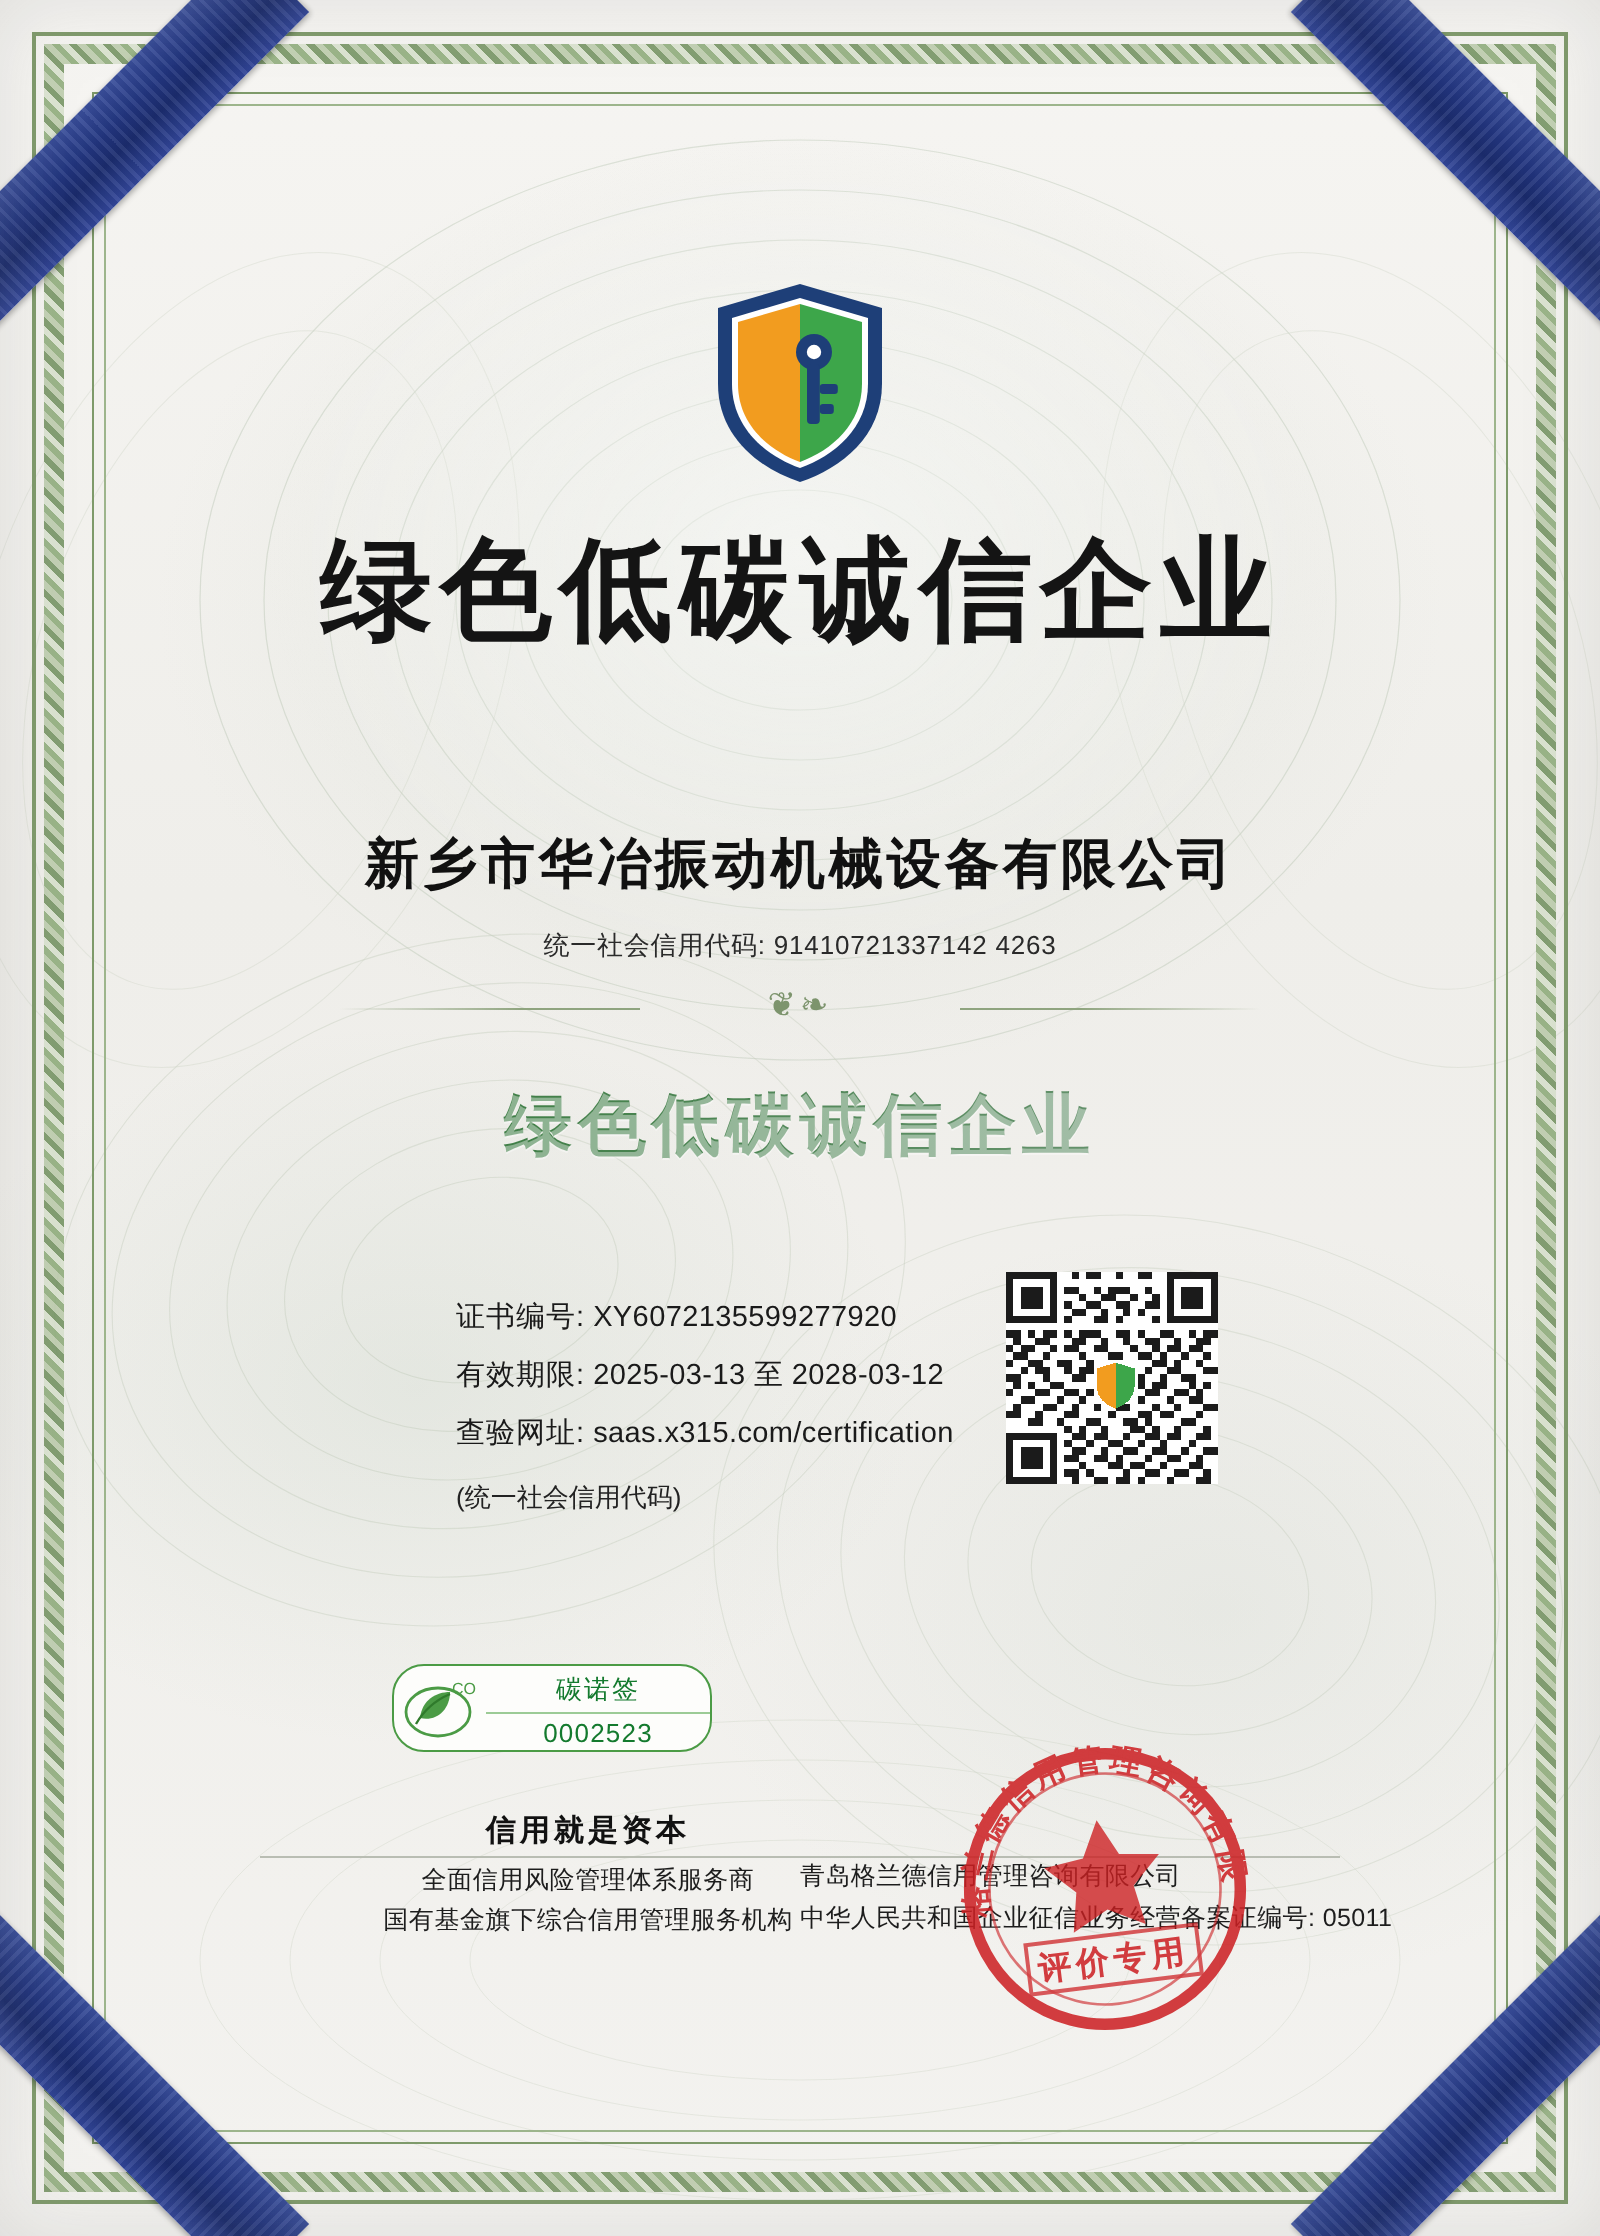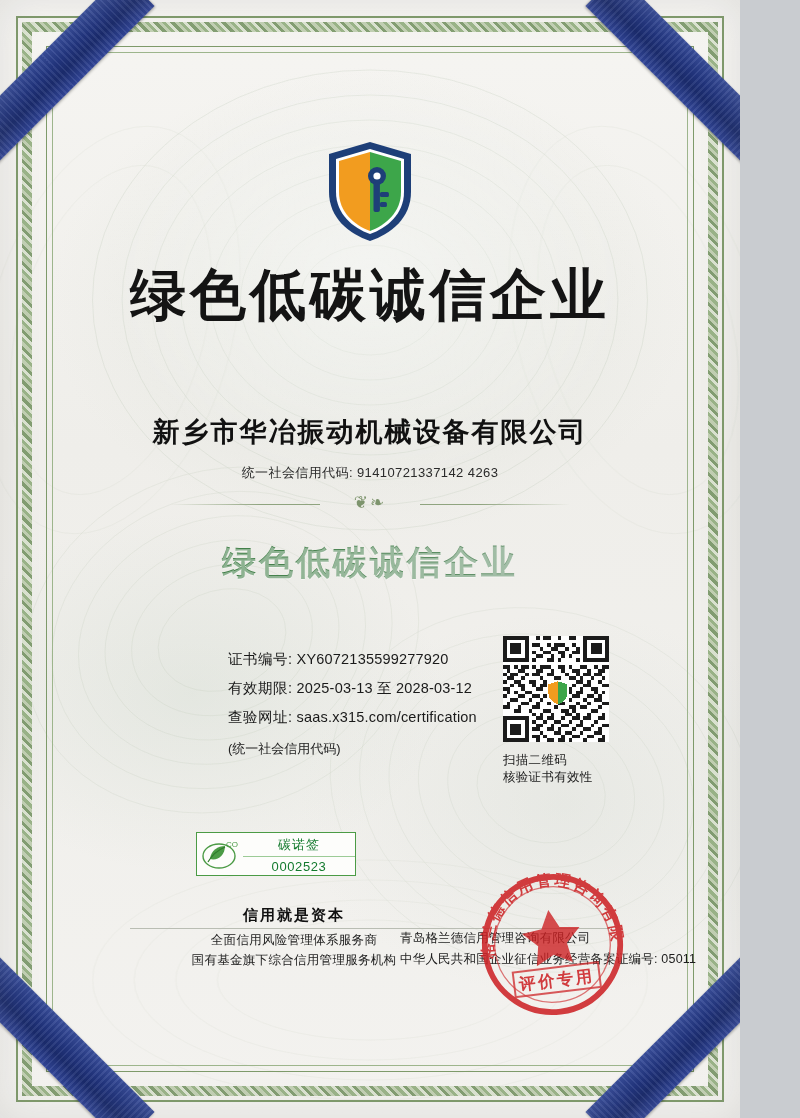--- a/index.html
+++ b/index.html
@@ -4,21 +4,21 @@
 <style>
   * { box-sizing: border-box; }
   html, body {
     margin: 0; padding: 0;
     width: 800px; height: 1118px;
     background: #c9ccd0;
     font-family: "Liberation Sans", sans-serif;
   }
   #cert {
     position: relative;
-    width: 740px; height: 1118px;
+    width: 800px; height: 1118px;
     background: #f2f1ee;
     overflow: hidden;
   }
   
   .paper {
     position: absolute; inset: 0;
     background:
       radial-gradient(ellipse 520px 380px at 50% 27%, rgba(200,210,195,0.30) 0%, rgba(200,210,195,0) 62%),
       radial-gradient(ellipse 420px 300px at 26% 62%, rgba(190,205,190,0.25) 0%, rgba(190,205,190,0) 60%),
       radial-gradient(ellipse 440px 320px at 76% 72%, rgba(195,205,195,0.22) 0%, rgba(195,205,195,0) 60%),
@@ -165,21 +165,21 @@
     line-height: 17px;
     color: #1b1b1b;
     letter-spacing: .3px;
   }
 
   
   .badge {
     position: absolute; left: 196px; top: 832px;
     width: 160px; height: 44px;
     border: 1.5px solid #4b9b45;
-    border-radius: 0;
+    border-radius: 16px;
     background: #fdfdfb;
     display: flex; align-items: center;
   }
   .badge .logo {
     width: 44px; height: 42px; flex: 0 0 44px;
     display: flex; align-items: center; justify-content: center;
   }
   .badge .txt { flex: 1; padding-left: 2px; text-align: center; }
   .badge .t1 {
     font-size: 13px; color: #147a2e; letter-spacing: 1px;
@@ -508,24 +508,20 @@
             <rect x="18" y="28" width="1" height="1"></rect>
           <rect x="22" y="28" width="1" height="1"></rect>
             <rect x="26" y="28" width="2" height="1"></rect>
         </g>
         <g>
           <rect x="12" y="12" width="6" height="6" fill="#ffffff"></rect>
           <path d="M15 12.4 L17.6 13.2 V15.6 C17.6 17.2 16.4 18.2 15 18.7 C13.6 18.2 12.4 17.2 12.4 15.6 V13.2 Z" fill="#3da64a"></path>
           <path d="M15 12.4 L12.4 13.2 V15.6 C12.4 17.2 13.6 18.2 15 18.7 Z" fill="#f29c1f"></path>
         </g>
       </svg>
-      <div class="qr-cap">
-        <div>扫描二维码</div>
-        <div>核验证书有效性</div>
-      </div>
     </div>
 
     <div class="badge">
       <div class="logo">
         <svg width="38" height="34" viewBox="0 0 38 34" xmlns="http://www.w3.org/2000/svg">
           <ellipse cx="19" cy="19" rx="16" ry="12" fill="none" stroke="#4b9b45" stroke-width="1.4"></ellipse>
           <path d="M10 22 C11 13 18 9 25 9 C25 18 18 24 10 22 Z" fill="#4b9b45"></path>
           <path d="M8 25 C12 18 18 13 25 10" fill="none" stroke="#2f7a2b" stroke-width="1.2"></path>
           <text x="26" y="10" font-family="'Liberation Sans',sans-serif" font-size="8" fill="#4b9b45">CO</text>
         </svg>

